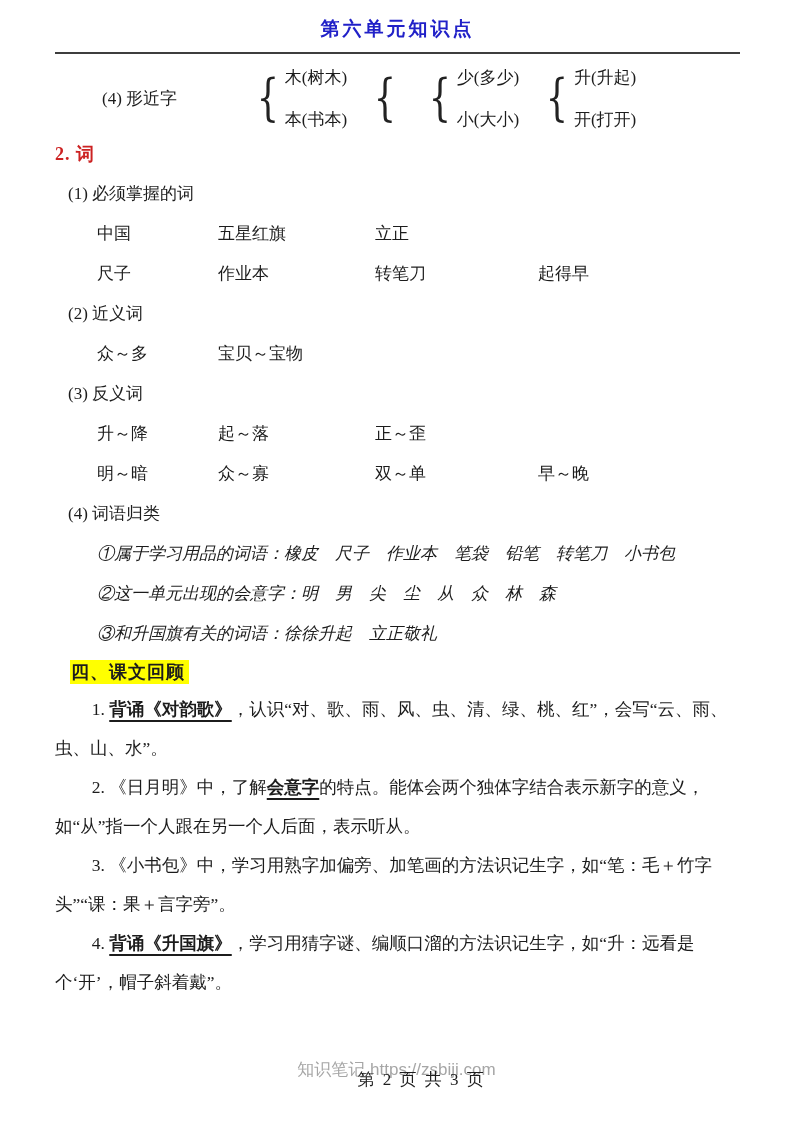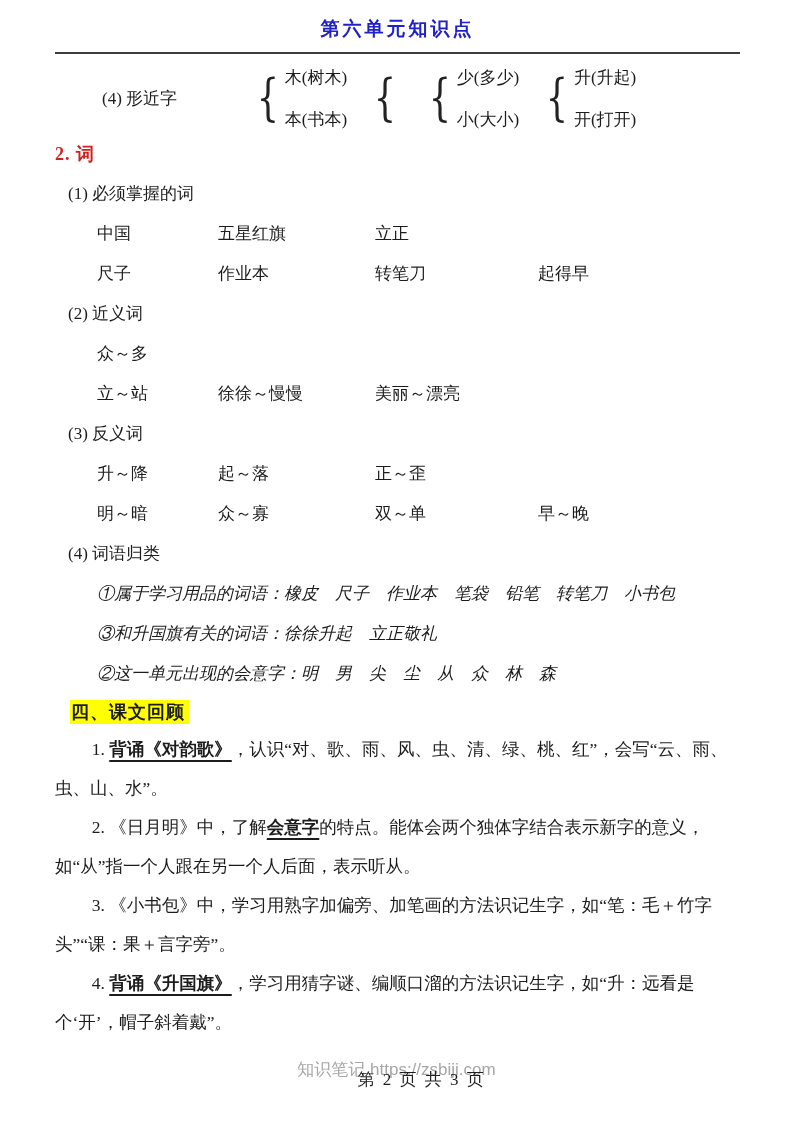--- a/index.html
+++ b/index.html
@@ -155,47 +155,42 @@
   <div class="word-row">
     <span class="c1">尺子</span>
     <span class="c2">作业本</span>
     <span class="c3">转笔刀</span>
     <span class="c4">起得早</span>
   </div>
 
   <div class="sub-label">(2) 近义词</div>
   <div class="word-row">
     <span class="c1">众～多</span>
-    <span class="c4"></span>
-  </div>
-  <div class="word-row">
-    <span class="c1">立～站</span>
-    <span class="c2">徐徐～慢慢</span>
-    <span class="c3">美丽～漂亮</span>
+    <span class="c2">宝贝～宝物</span>
     <span class="c4"></span>
   </div>
 
   <div class="sub-label">(3) 反义词</div>
   <div class="word-row">
     <span class="c1">升～降</span>
     <span class="c2">起～落</span>
     <span class="c3">正～歪</span>
     <span class="c4"></span>
   </div>
   <div class="word-row">
     <span class="c1">明～暗</span>
     <span class="c2">众～寡</span>
     <span class="c3">双～单</span>
     <span class="c4">早～晚</span>
   </div>
 
   <div class="sub-label">(4) 词语归类</div>
   <div class="cat-line">①属于学习用品的词语：橡皮　尺子　作业本　笔袋　铅笔　转笔刀　小书包</div>
+  <div class="cat-line">②这一单元出现的会意字：明　男　尖　尘　从　众　林　森</div>
   <div class="cat-line">③和升国旗有关的词语：徐徐升起　立正敬礼</div>
-  <div class="cat-line">②这一单元出现的会意字：明　男　尖　尘　从　众　林　森</div>
 
   <div class="review-heading">
     <span class="hl">四、课文回顾</span>
   </div>
 
   <p class="para">
     <span>1. </span><span class="em">背诵《对韵歌》</span><span>，认识“对、歌、雨、风、虫、清、绿、桃、红”，会写“云、雨、虫、山、水”。</span>
   </p>
   <p class="para">
     <span>2. 《日月明》中，了解</span><span class="em">会意字</span><span>的特点。能体会两个独体字结合表示新字的意义，如“从”指一个人跟在另一个人后面，表示听从。</span>

